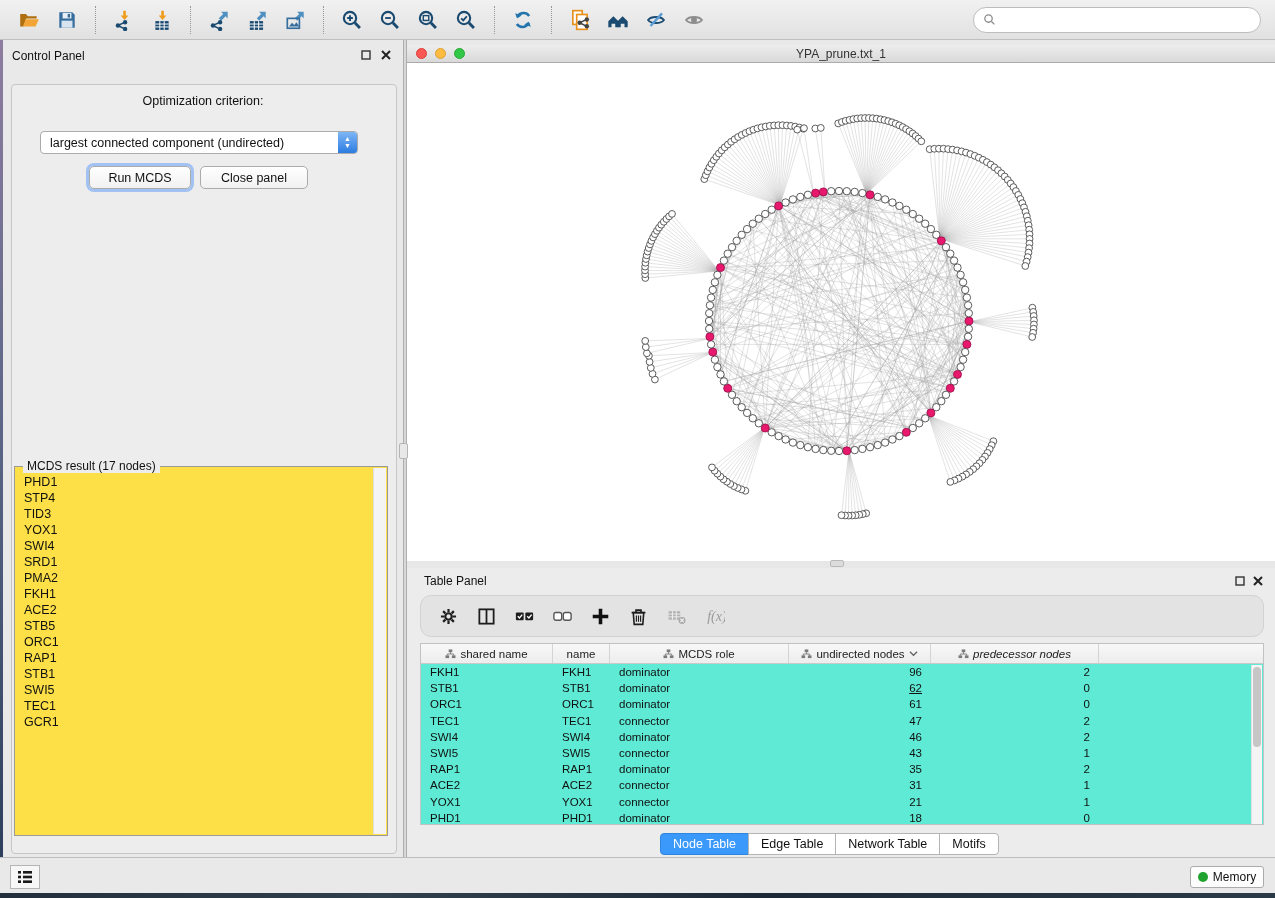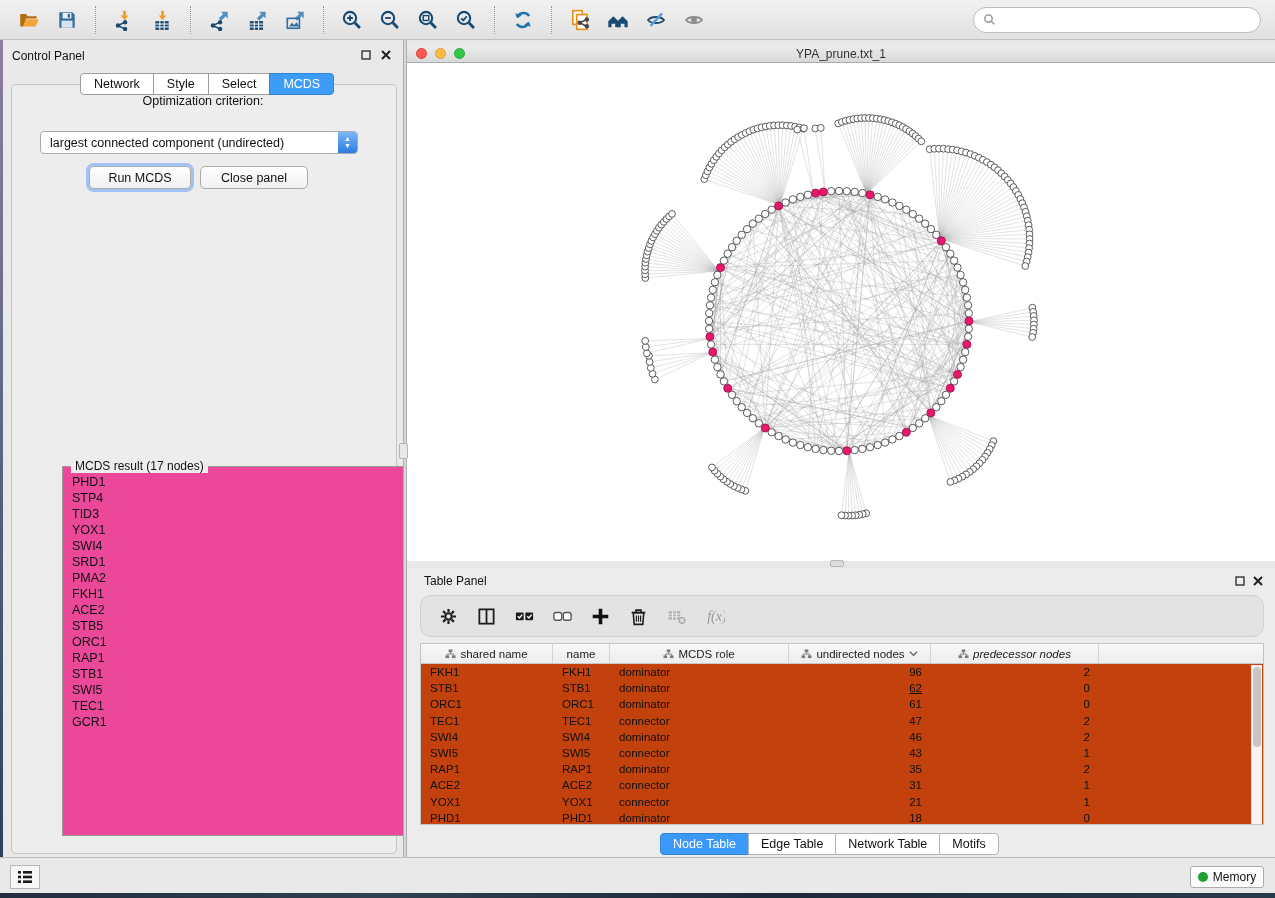--- a/index.html
+++ b/index.html
@@ -28,21 +28,21 @@
   .cp-tab:last-child{border-radius:0 4px 4px 0;}
   .cp-tab.active{background:#3d9df6;border-color:#2f87dd;color:#fff;}
   .cp-card{position:absolute;left:8px;top:44px;width:386px;height:770px;background:#ededed;border:1px solid #c6c6c6;border-radius:4px;}
   .opt-label{position:absolute;left:0;top:54px;width:100%;text-align:center;font-size:12.5px;color:#111;}
   .cp-select{position:absolute;left:37px;top:91px;width:318px;height:23px;background:#fff;border:1px solid #ababab;border-radius:4px;display:flex;align-items:center;font-size:12.5px;color:#111;padding-left:9px;}
   .cp-select .stepper{margin-left:auto;width:19px;height:21px;border-radius:0 3px 3px 0;background:linear-gradient(#7db6f5,#2d7ce2);display:flex;flex-direction:column;align-items:center;justify-content:center;gap:1px;}
   .cp-select .stepper span{color:#fff;font-size:7px;line-height:6px;}
   .cp-btn{position:absolute;top:126px;height:23px;border:1px solid #ababab;border-radius:5px;background:linear-gradient(#fff,#f1f1f1);font-size:12.5px;color:#111;display:flex;align-items:center;justify-content:center;}
   .cp-btn.run{left:86px;width:102px;box-shadow:0 0 0 3px rgba(110,165,245,.6);}
   .cp-btn.close{left:197px;width:108px;}
-  .result-box{position:absolute;left:11px;top:426px;width:374px;height:370px;border:1px solid #9a9a9a;background:#ec4899;margin-left:48px;}
+  .result-box{position:absolute;left:11px;top:426px;width:374px;height:370px;border:1px solid #9a9a9a;background:#fde047;}
   .result-legend{position:absolute;left:8px;top:-8px;background:#ededed;padding:0 4px;font-size:12px;color:#111;}
   .result-list{position:absolute;left:1px;top:3px;width:358px;height:362px;overflow:hidden;padding:4px 0 0 8px;font-size:12.5px;line-height:16px;color:#111;}
   .result-scroll{position:absolute;right:1px;top:1px;width:13px;height:366px;background:#f4f4f4;border-left:1px solid #ddd;}
 
   
   .vsplit{position:absolute;left:403px;top:40px;width:4px;height:817px;background:#d8d8d8;border-left:1px solid #aeaeae;border-right:1px solid #aeaeae;}
   .vsplit-grip{position:absolute;left:399px;top:443px;width:9px;height:16px;background:#e8e8e8;border:1px solid #b5b5b5;border-radius:2px;z-index:5;}
 
   
   .net-title{position:absolute;left:407px;top:45px;width:868px;height:18px;background:linear-gradient(#ededed,#d9d9d9);border-bottom:1px solid #ababab;display:flex;align-items:center;}
@@ -50,21 +50,21 @@
   .light{width:11px;height:11px;border-radius:50%;}
   .net-title .title-text{position:absolute;left:0;width:100%;text-align:center;font-size:12px;color:#333;}
   .net-canvas{position:absolute;left:407px;top:63px;width:868px;height:498px;background:#fff;}
   .hsplit{position:absolute;left:407px;top:561px;width:868px;height:7px;background:#e7e7e7;}
   .hsplit-grip{position:absolute;left:830px;top:560px;width:14px;height:7px;background:#dcdcdc;border:1px solid #b9b9b9;border-radius:2px;}
 
   
   .table-panel{position:absolute;left:407px;top:568px;width:868px;height:289px;background:#ececec;}
   .tp-toolbar{position:absolute;left:13px;top:27px;width:844px;height:42px;background:#e3e3e3;border:1px solid #d2d2d2;border-radius:11px;display:flex;align-items:center;padding-left:8px;}
   .tp-ico{width:30px;height:30px;margin:0 4px;display:flex;align-items:center;justify-content:center;}
-  .tp-table{position:absolute;left:13px;top:75px;width:844px;height:182px;background:#c2410c;border:1px solid #c2c2c2;overflow:hidden;}
+  .tp-table{position:absolute;left:13px;top:75px;width:844px;height:182px;background:#5eead4;border:1px solid #c2c2c2;overflow:hidden;}
   .thead{display:flex;height:20px;background:linear-gradient(#f8f8f8,#ededed);border-bottom:1px solid #c9c9c9;}
   .th{display:flex;align-items:center;justify-content:center;gap:4px;font-size:11.5px;color:#222;border-right:1px solid #d4d4d4;overflow:hidden;}
   .trow{display:flex;height:16.2px;align-items:center;}
   .td{font-size:11.5px;color:#111;padding:0 9px;overflow:hidden;white-space:nowrap;}
   .tp-scroll{position:absolute;right:1px;top:21px;width:11px;height:160px;background:#f4f4f4;border-left:1px solid #e0e0e0;}
   .tp-thumb{position:absolute;left:1px;top:2px;width:8px;height:80px;background:#c6c6c6;border-radius:4px;}
   .tp-tabs{position:absolute;left:253px;top:265px;display:flex;height:22px;}
   .tp-tab{height:22px;padding:0 12px;background:#fff;border:1px solid #b4b4b4;margin-left:-1px;font-size:12.5px;color:#111;display:flex;align-items:center;}
   .tp-tab:first-child{border-radius:4px 0 0 4px;margin-left:0;}
   .tp-tab:last-child{border-radius:0 4px 4px 0;}
@@ -247,26 +247,20 @@
         <svg width="10" height="10" viewBox="0 0 10 10">
           <rect x="1" y="1" width="8" height="8" fill="none" stroke="#333" stroke-width="1.4"></rect>
         </svg>
       </div>
     <div class="pane-ctl" style="left:377px;">
         <svg width="10" height="10" viewBox="0 0 10 10">
           <path d="M1 1l8 8M9 1l-8 8" stroke="#222" stroke-width="2"></path>
         </svg>
       </div>
     <div class="cp-card"></div>
-    <div class="cp-tabs" id="cp-tabs">
-        <div class="cp-tab">Network</div>
-        <div class="cp-tab">Style</div>
-        <div class="cp-tab">Select</div>
-        <div class="cp-tab active">MCDS</div>
-      </div>
     <div class="opt-label">Optimization criterion:</div>
     <div class="cp-select">
       <span>largest connected component (undirected)</span>
       <span class="stepper">
           <span>▲</span>
           <span>▼</span>
         </span>
     </div>
     <div class="cp-btn run">Run MCDS</div>
     <div class="cp-btn close">Close panel</div>

